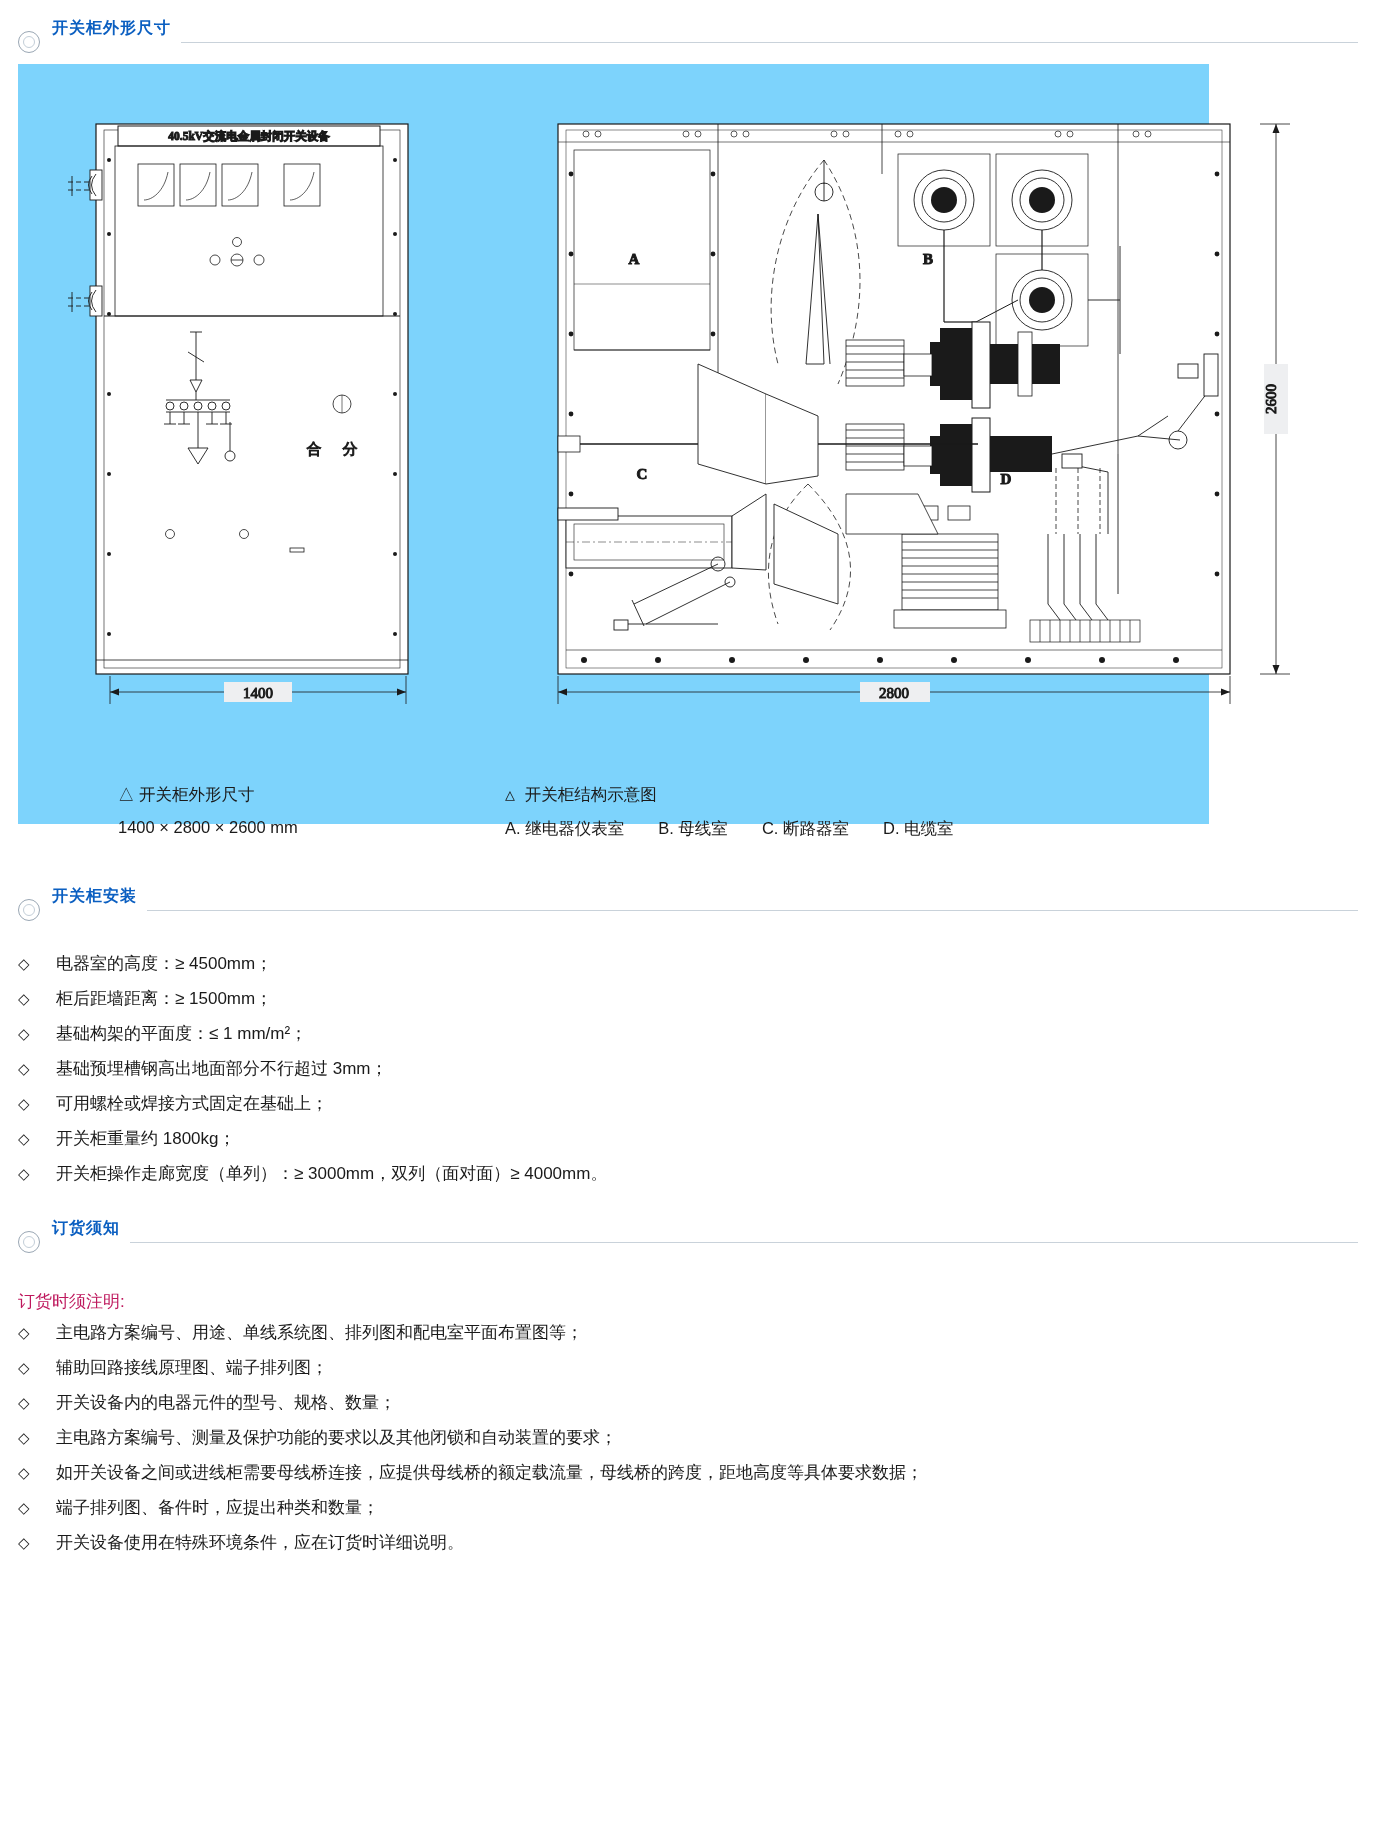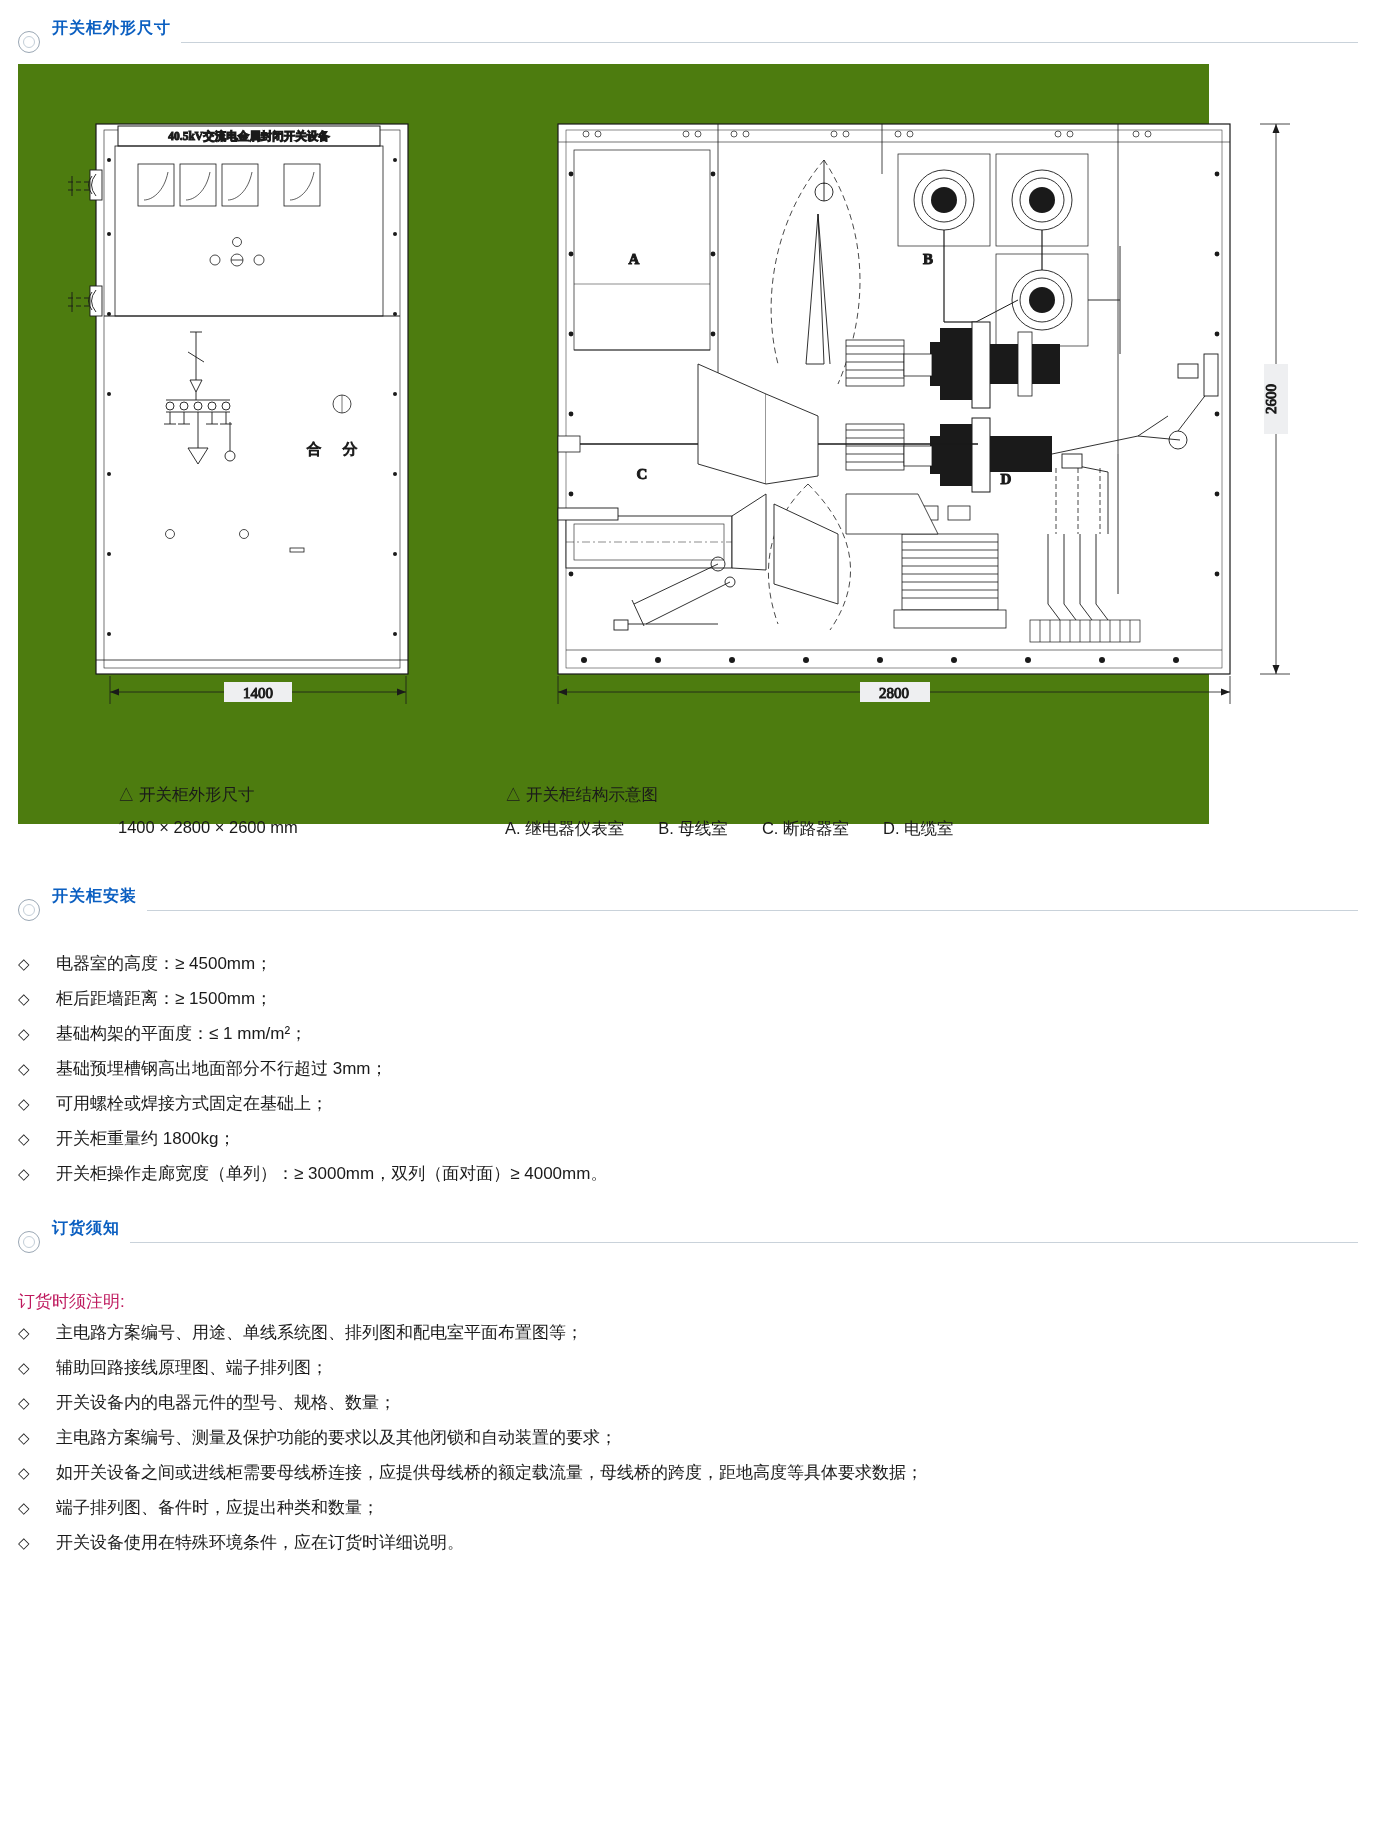--- a/index.html
+++ b/index.html
@@ -61,21 +61,21 @@
     top: 13px;
   }
 
   
   #figure-panel {
     position: absolute;
     left: 18px;
     top: 64px;
     width: 1191px;
     height: 760px;
-    background: #4d7c0f;
+    background: #7dd3fc;
   }
 
   .drawing-wrap {
     position: absolute;
     left: 0; top: 0;
     width: 100%;
     height: 640px;
   }
 
   .caption-row {
@@ -90,21 +90,21 @@
     position: absolute;
     left: 100px;
     top: 80px;
   }
   .cap-left .l1 { margin-bottom: 12px; }
   .cap-right {
     position: absolute;
     left: 487px;
     top: 80px;
   }
-  .cap-right .l1 { margin-bottom: 12px; }
+  .cap-right .l1 { margin-bottom: 12px; font-family: Liberation Mono, monospace; }
   .cap-right .l2 span { display: inline-block; text-align: right; }
   .cap-right .l2 .gap1 { width: 34px; }
   .cap-right .l2 .gap2 { width: 34px; }
   .cap-right .l2 .gap3 { width: 34px; }
 
   
   .bullet-list {
     position: absolute;
     left: 18px;
     width: 1330px;

